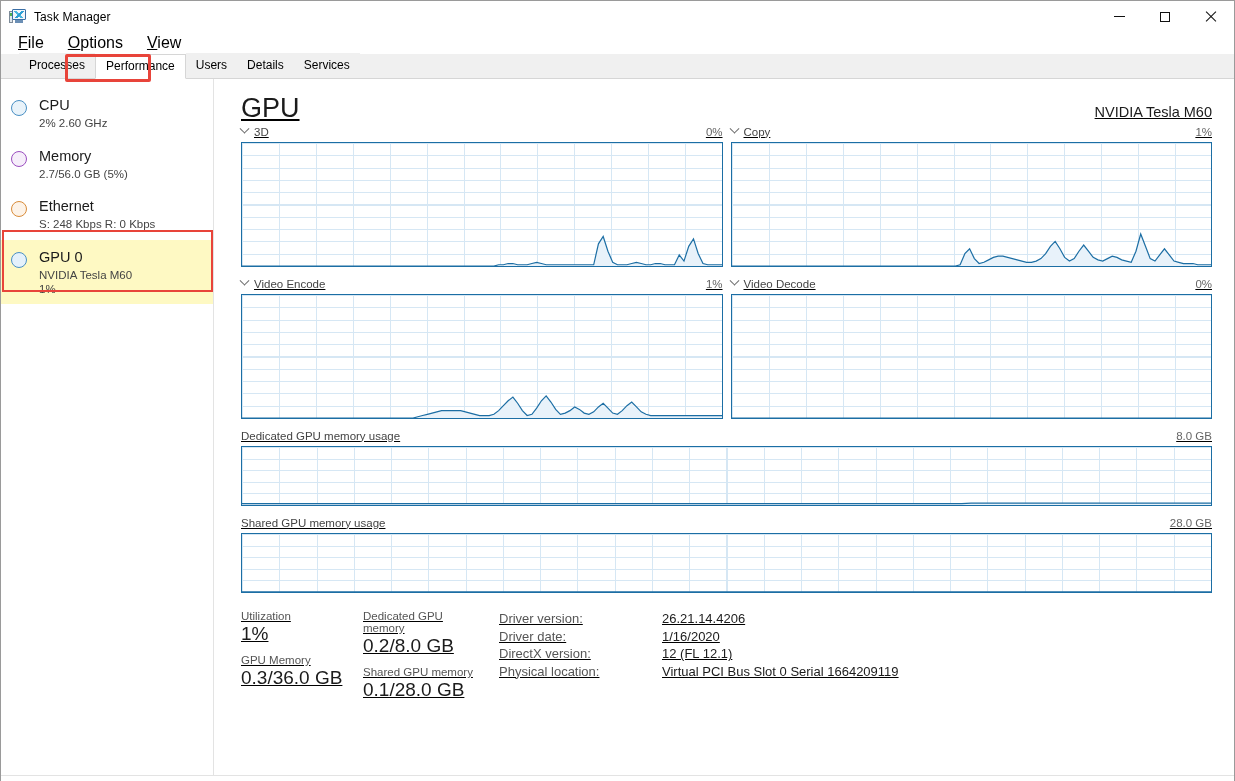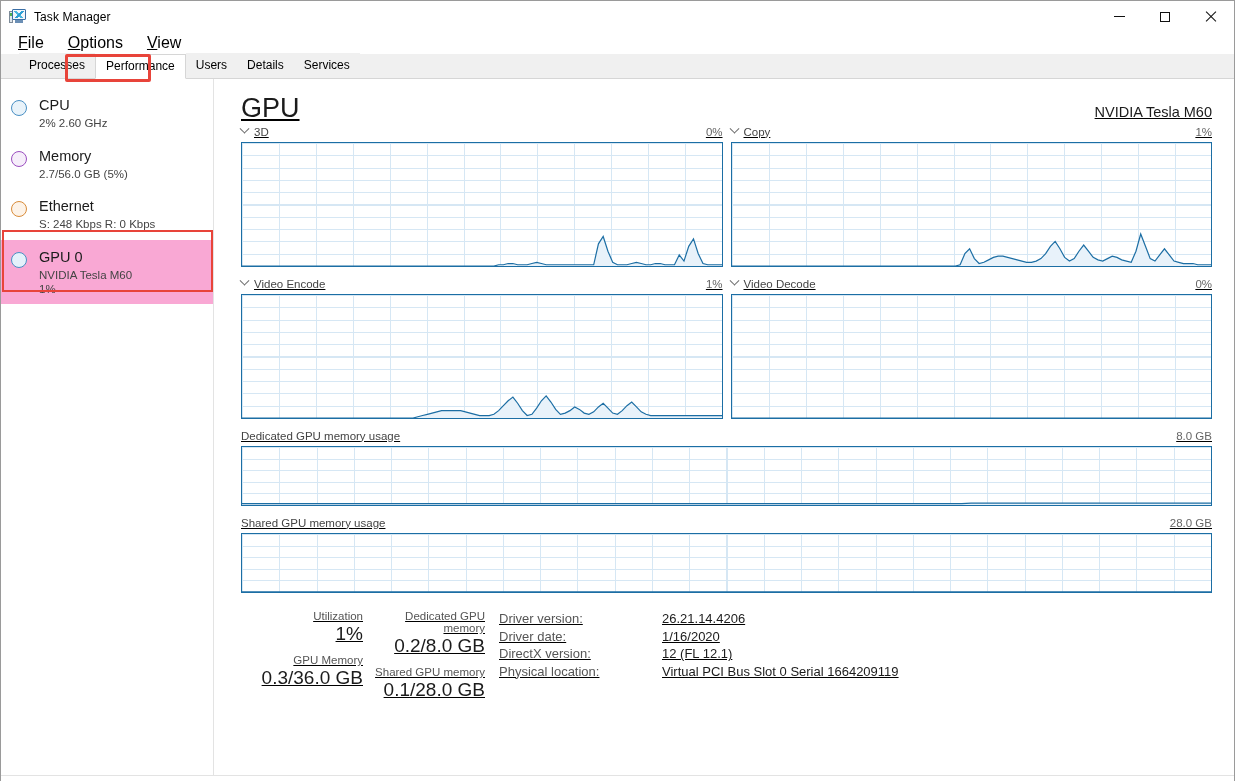--- a/index.html
+++ b/index.html
@@ -147,21 +147,21 @@
     position: relative;
     background: #ffffff;
   }
   .sb-item {
     display: flex;
     padding: 8px 8px 8px 10px;
     align-items: flex-start;
     position: relative;
   }
   .sb-item.selected {
-    background: #f9a8d4;
+    background: #fef9c3;
   }
   .sb-thumb {
     width: 16px; height: 16px;
     border-radius: 50%;
     border: 1px solid #4a90c4;
     background: #eaf4fb;
     flex: none;
     margin-top: 4px; margin-right: 12px;
   }
   .sb-thumb.cpu    { border-color: #4a90c4; background: #e9f3fa; }
@@ -232,21 +232,21 @@
 
   .block { margin-bottom: 9px; }
 
   
   .stats {
     display: flex;
     padding: 8px 22px 0 27px;
     font-size: 12px;
   }
   .stat-cols { display: flex; }
-  .stat-col { width: 122px; text-align: right; }
+  .stat-col { width: 122px; }
   .stat-label { font-size: 11.5px; color: #555; margin-bottom: 1px; }
   .stat-value { font-size: 19px; color: #1b1b1b; margin-bottom: 9px; }
   .driver-table { margin-left: 14px; }
   .driver-row { display: flex; font-size: 13px; line-height: 17.5px; }
   .driver-key { width: 163px; color: #555; }
   .driver-val { color: #1b1b1b; }
 
   
   .statusbar {
     height: 31px;

